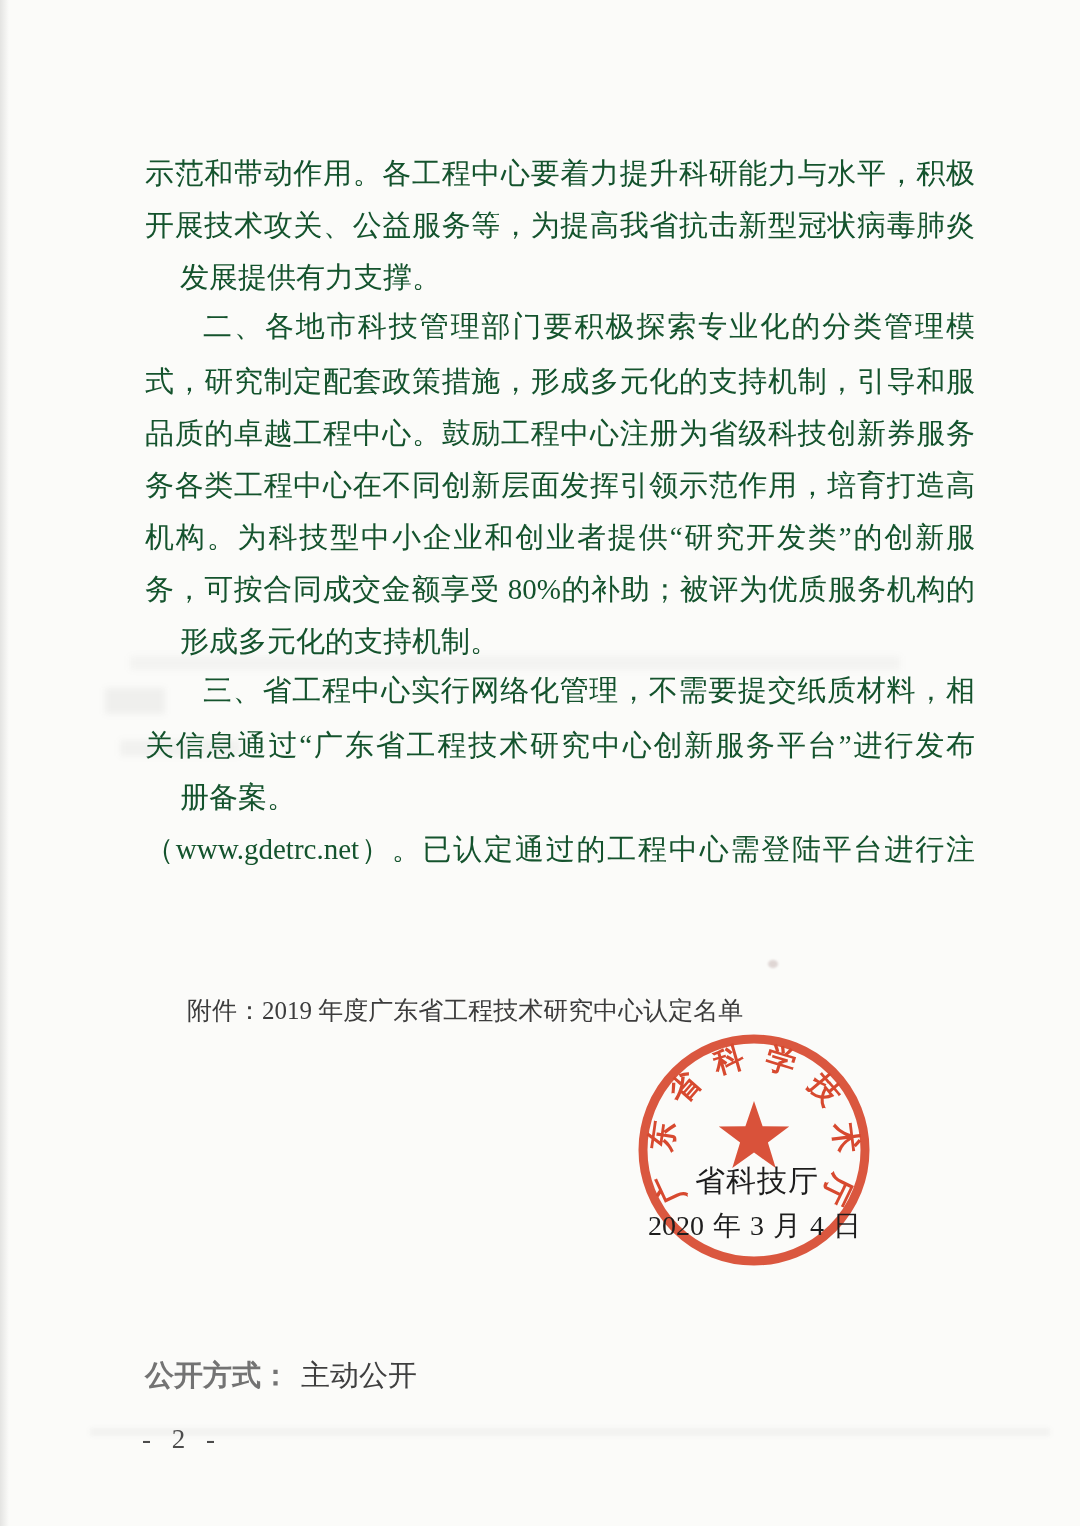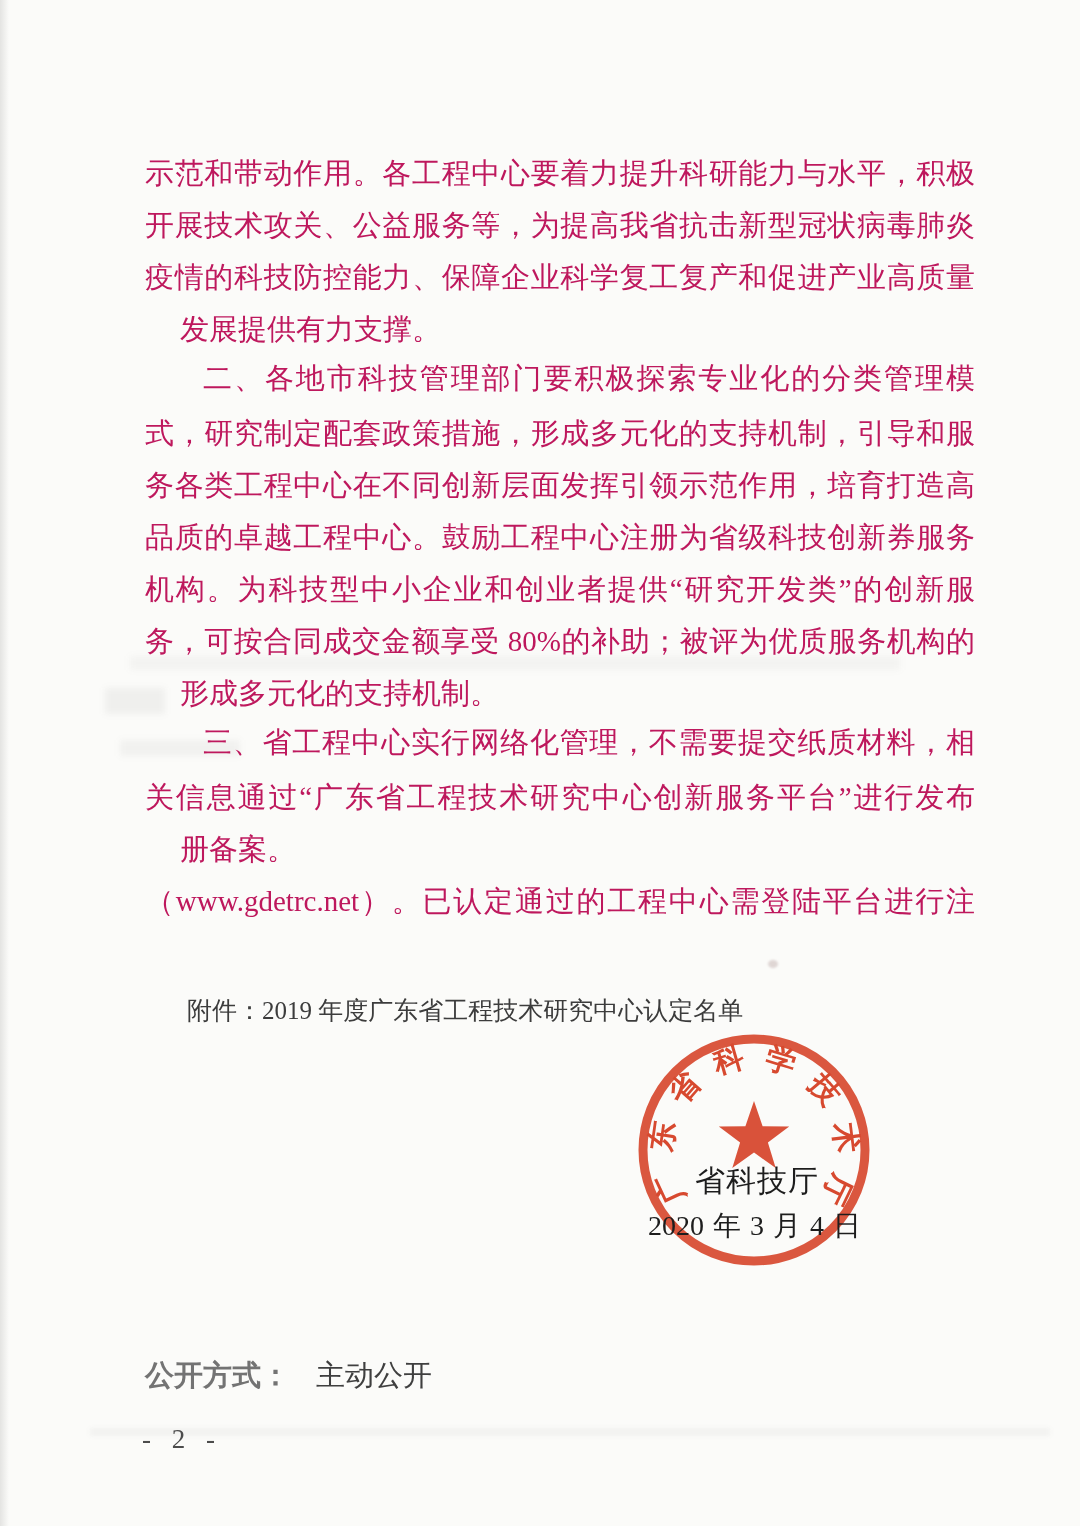--- a/index.html
+++ b/index.html
@@ -19,21 +19,21 @@
   .smudge{position:absolute;pointer-events:none;}
   .smudge-1{left:130px;top:656px;width:770px;height:14px;background:rgba(90,90,95,0.05);filter:blur(3px);}
   .smudge-2{left:105px;top:688px;width:60px;height:26px;background:rgba(80,80,85,0.07);filter:blur(3px);}
   .smudge-3{left:120px;top:740px;width:120px;height:16px;background:rgba(80,80,85,0.06);filter:blur(3px);}
   .smudge-4{left:90px;top:1428px;width:960px;height:8px;background:rgba(70,70,75,0.05);filter:blur(2px);}
   .smudge-dot{left:768px;top:960px;width:10px;height:8px;background:rgba(150,120,120,0.28);filter:blur(1px);border-radius:50%;}
 
   
   .doc-body{
     position:absolute;left:145px;top:147px;width:830px;
-    font-size:29px;color:#be185d;z-index:3;
+    font-size:29px;color:#14532d;z-index:3;
   }
   .line{
     height:52px;line-height:52px;white-space:nowrap;
     text-align:justify;text-align-last:justify;
   }
   .line.last{text-align-last:left;margin-left:35px;}
   .line.indent{padding-left:58px;font-family:Liberation Mono, monospace;}
 
   .attachment{
     position:absolute;left:145px;top:985px;width:830px;padding-left:42px;
@@ -56,21 +56,21 @@
   .seal-date{
     position:absolute;left:648px;top:1207px;
     font-size:28px;color:#1d1d1d;word-spacing:2px;z-index:4;white-space:nowrap;
   }
 
   
   .disclosure{
     position:absolute;left:145px;top:1356px;font-size:29px;color:#2e2e2e;z-index:3;white-space:nowrap;
   }
   .disclosure .label{font-weight:bold;color:#737373;}
-  .disclosure .value{color:#3f3f3f;margin-left:26px;}
+  .disclosure .value{color:#3f3f3f;margin-left:11px;}
   .page-number{
     position:absolute;left:142px;top:1424px;
     font-size:27px;color:#4c4c4c;letter-spacing:7px;z-index:3;white-space:nowrap;
   }
 </style>
 </head>
 <body>
 
 <div class="page">
 
@@ -78,28 +78,27 @@
   <div class="smudge smudge-1"></div>
   <div class="smudge smudge-2"></div>
   <div class="smudge smudge-3"></div>
   <div class="smudge smudge-4"></div>
   <div class="smudge smudge-dot"></div>
 
   <div class="doc-body">
     <div class="para">
       <div class="line">示范和带动作用。各工程中心要着力提升科研能力与水平，积极</div>
       <div class="line">开展技术攻关、公益服务等，为提高我省抗击新型冠状病毒肺炎</div>
-      <div class="line">疫情的科技防控能力、保障企业科学复工复产和促进产业高质量</div>
       <div class="line last">发展提供有力支撑。</div>
     </div>
     <div class="para">
       <div class="line indent">二、各地市科技管理部门要积极探索专业化的分类管理模</div>
       <div class="line">式，研究制定配套政策措施，形成多元化的支持机制，引导和服</div>
+      <div class="line">品质的卓越工程中心。鼓励工程中心注册为省级科技创新券服务</div>
       <div class="line">务各类工程中心在不同创新层面发挥引领示范作用，培育打造高</div>
-      <div class="line">品质的卓越工程中心。鼓励工程中心注册为省级科技创新券服务</div>
       <div class="line">机构。为科技型中小企业和创业者提供“研究开发类”的创新服</div>
       <div class="line">务，可按合同成交金额享受 80%的补助；被评为优质服务机构的</div>
       <div class="line last">形成多元化的支持机制。</div>
     </div>
     <div class="para">
       <div class="line indent">三、省工程中心实行网络化管理，不需要提交纸质材料，相</div>
       <div class="line">关信息通过“广东省工程技术研究中心创新服务平台”进行发布</div>
       <div class="line last">册备案。</div>
       <div class="line">（www.gdetrc.net）。已认定通过的工程中心需登陆平台进行注</div>
     </div>

